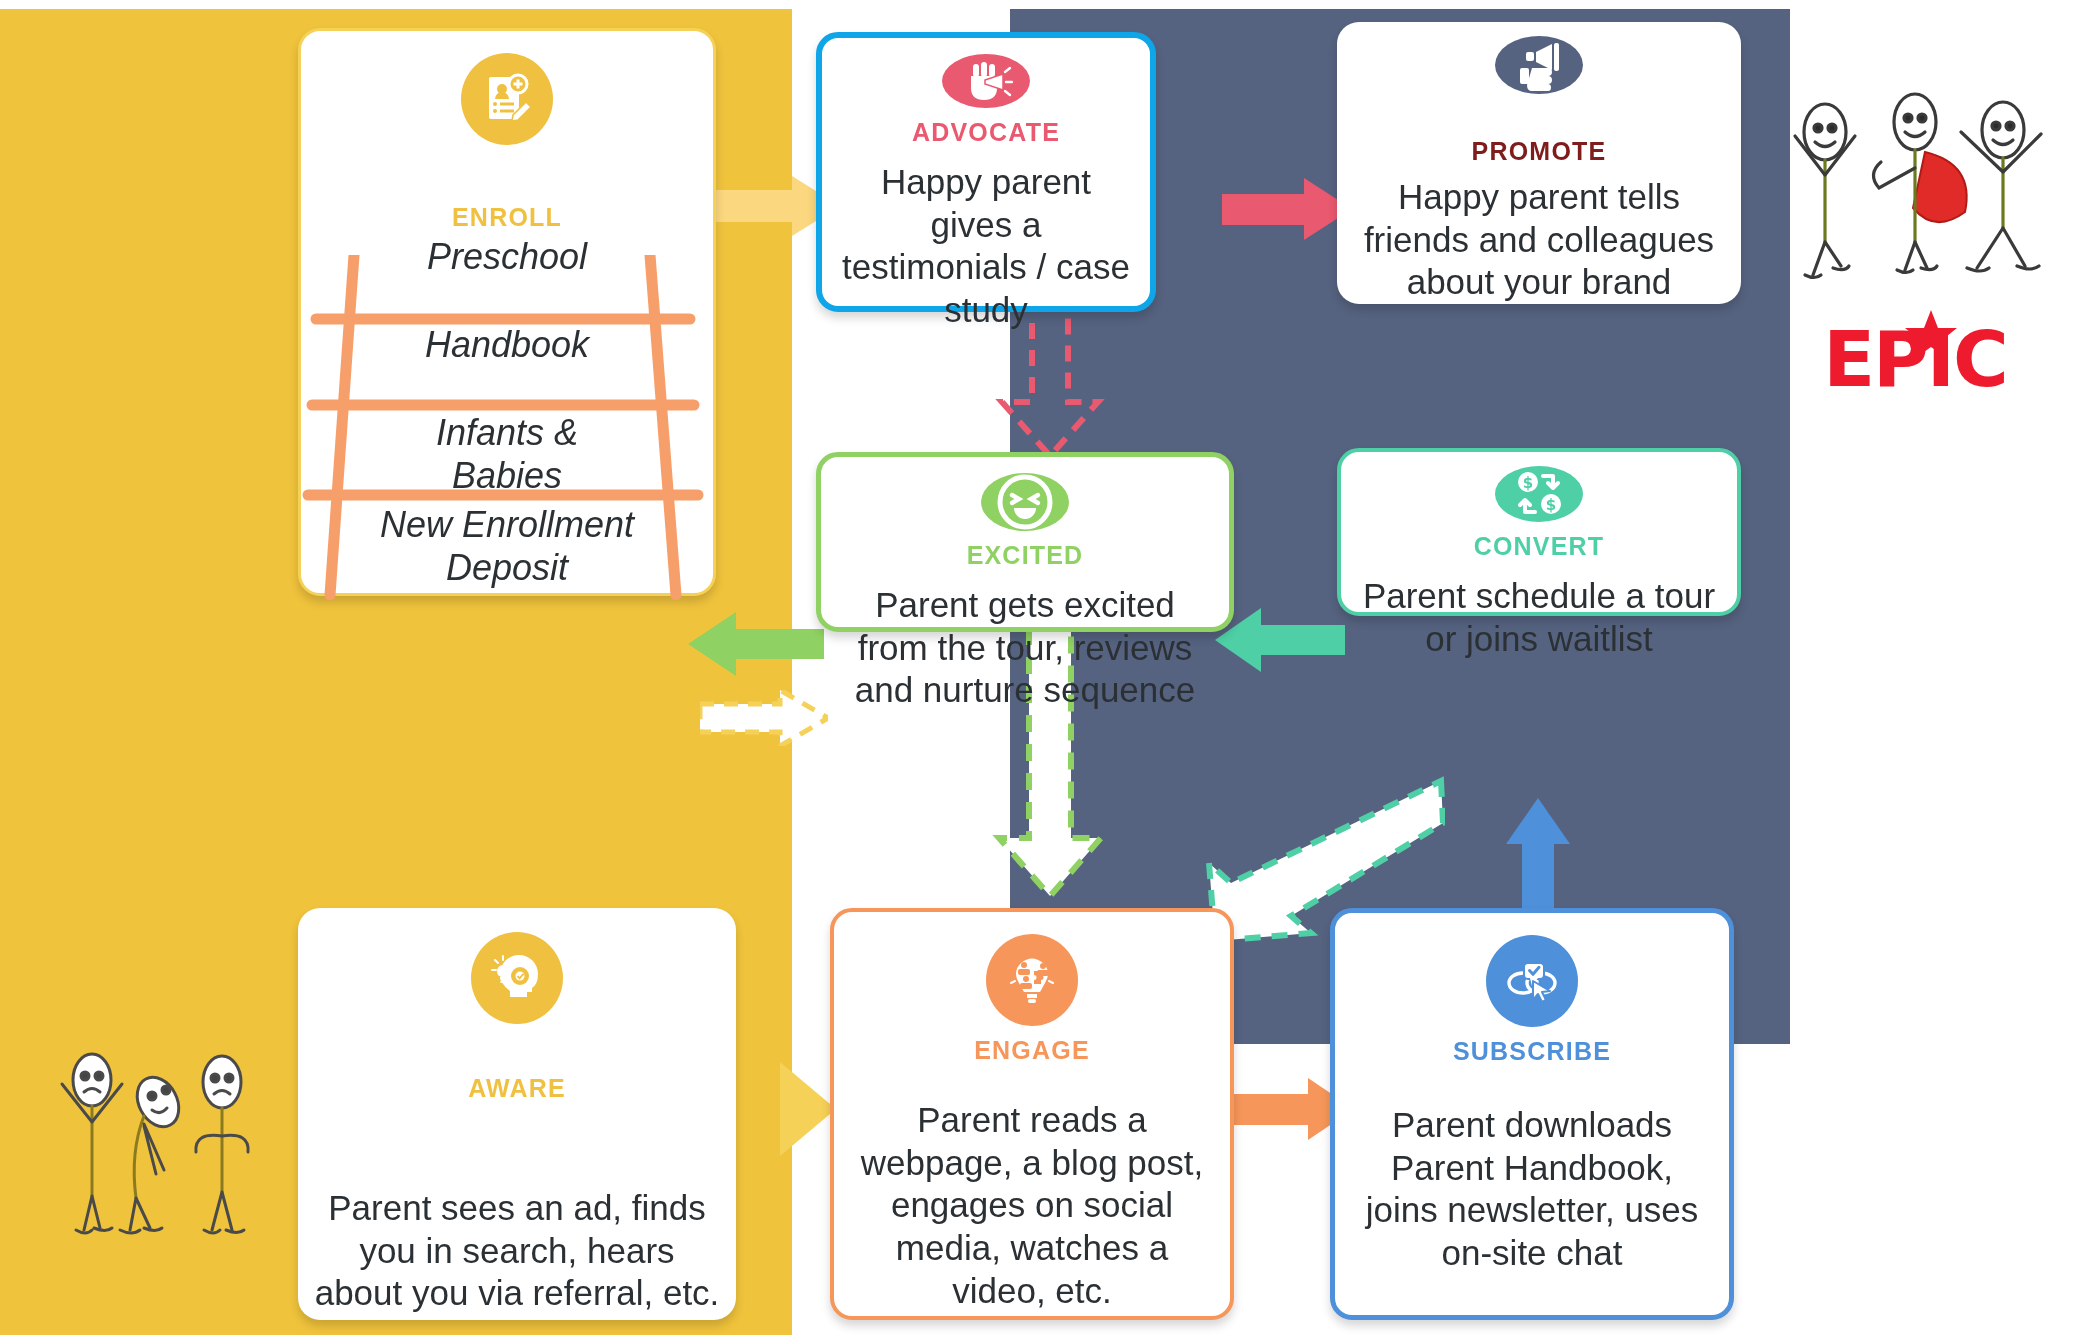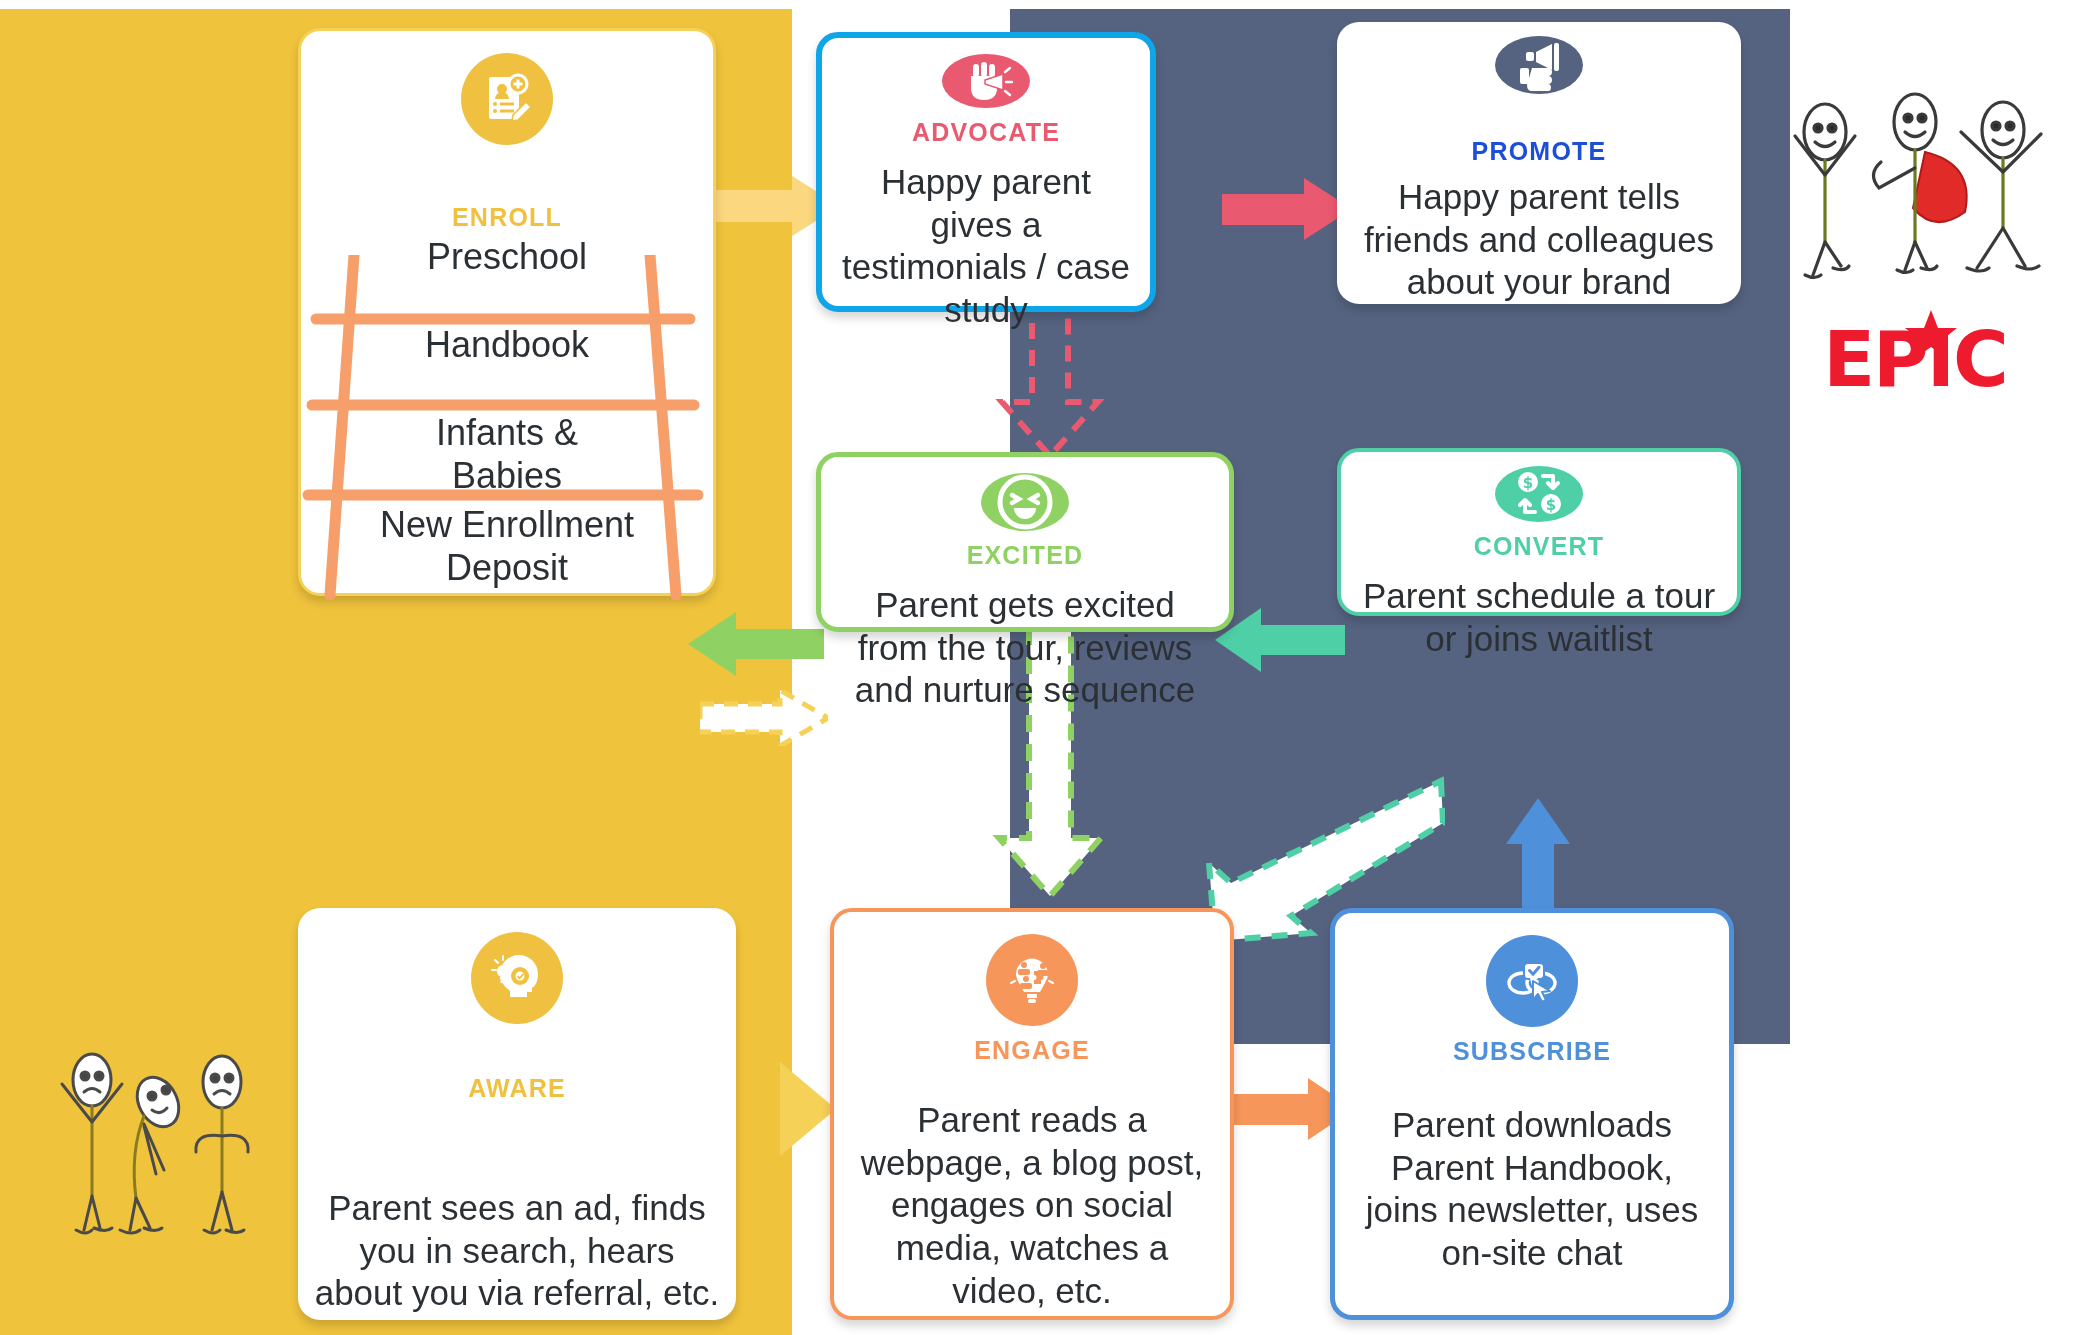--- a/index.html
+++ b/index.html
@@ -27,21 +27,21 @@
   #card-excited  {left:816px; top:452px; width:418px; height:178px; border:5px solid #8fd162;}
   #card-convert  {left:1337px;top:448px; width:404px; height:164px; border:4px solid #4ecfa6;}
   #card-aware    {left:298px; top:908px; width:438px; height:412px; border:none;gap:40px;}
   #card-engage   {left:830px; top:908px; width:404px; height:412px; border:4px solid #f6965a;}
   #card-subscribe{left:1330px;top:908px; width:404px; height:412px; border:5px solid #4e90d9;}
 
   
   .ladder{position:absolute;left:298px;top:255px;width:418px;height:345px;}
   .ladder svg{position:absolute;left:0;top:0;}
   .ladder .rung-label{position:absolute;width:100%;text-align:center;
-      font-size:36px;color:#2b3034;line-height:1.2;font-weight:350;}
+      font-size:36px;color:#2b3034;line-height:1.2;font-weight:350;font-style:italic;}
 
   
   .arrow{position:absolute;}
 
   
   .epic-wrap{position:absolute;left:1775px;top:70px;width:280px;height:330px;}
   .epic-word{position:absolute;left:0;top:245px;width:280px;text-align:center;
      font-family:"DejaVu Sans",sans-serif;font-weight:bold;font-size:76px;
      color:#ee1b2e;letter-spacing:-2px;}
   .sad-wrap{position:absolute;left:40px;top:1040px;width:220px;height:240px;}
@@ -160,21 +160,21 @@
 <div class="card" id="card-promote" style="height:282px;">
   <div class="ico" style="width:88px;height:88px;background:#566380;margin-top:14px;">
     <svg width="54" height="54" viewBox="0 0 54 54">
       <path d="M24 14 L40 6 L40 32 L24 24z" fill="#fff"></path>
       <rect x="42" y="5" width="5" height="28" rx="2" fill="#fff"></rect>
       <rect x="14" y="14" width="8" height="9" rx="2" fill="#fff"></rect>
       <rect x="8" y="30" width="9" height="16" rx="2" fill="#fff"></rect>
       <path d="M20 30 h16 q4 0 4 4 t-4 4 h-13 h13 q4 0 4 4 t-4 4 h-12 h12 q3 0 3 3.5 t-3 3.5 h-16 q-5 0 -5 -6z" fill="#fff"></path>
     </svg>
   </div>
-  <div class="ttl" style="color:#1d4ed8;margin-top:43px;">PROMOTE</div>
+  <div class="ttl" style="color:#7f1d1d;margin-top:43px;">PROMOTE</div>
   <div class="body" style="margin-top:10px;">Happy parent tells friends and colleagues about your brand</div>
 </div>
 
 <div class="card" id="card-excited" style="height:180px;">
   <div class="ico" style="width:88px;height:88px;background:#8fd162;margin-top:16px;">
     <svg width="58" height="58" viewBox="0 0 58 58">
       <circle cx="29" cy="29" r="25" fill="none" stroke="#fff" stroke-width="5"></circle>
       <g stroke="#fff" stroke-width="4.4" stroke-linecap="round" fill="none">
         <path d="M16 22 L23 26 L16 30"></path>
         <path d="M42 22 L35 26 L42 30"></path>

